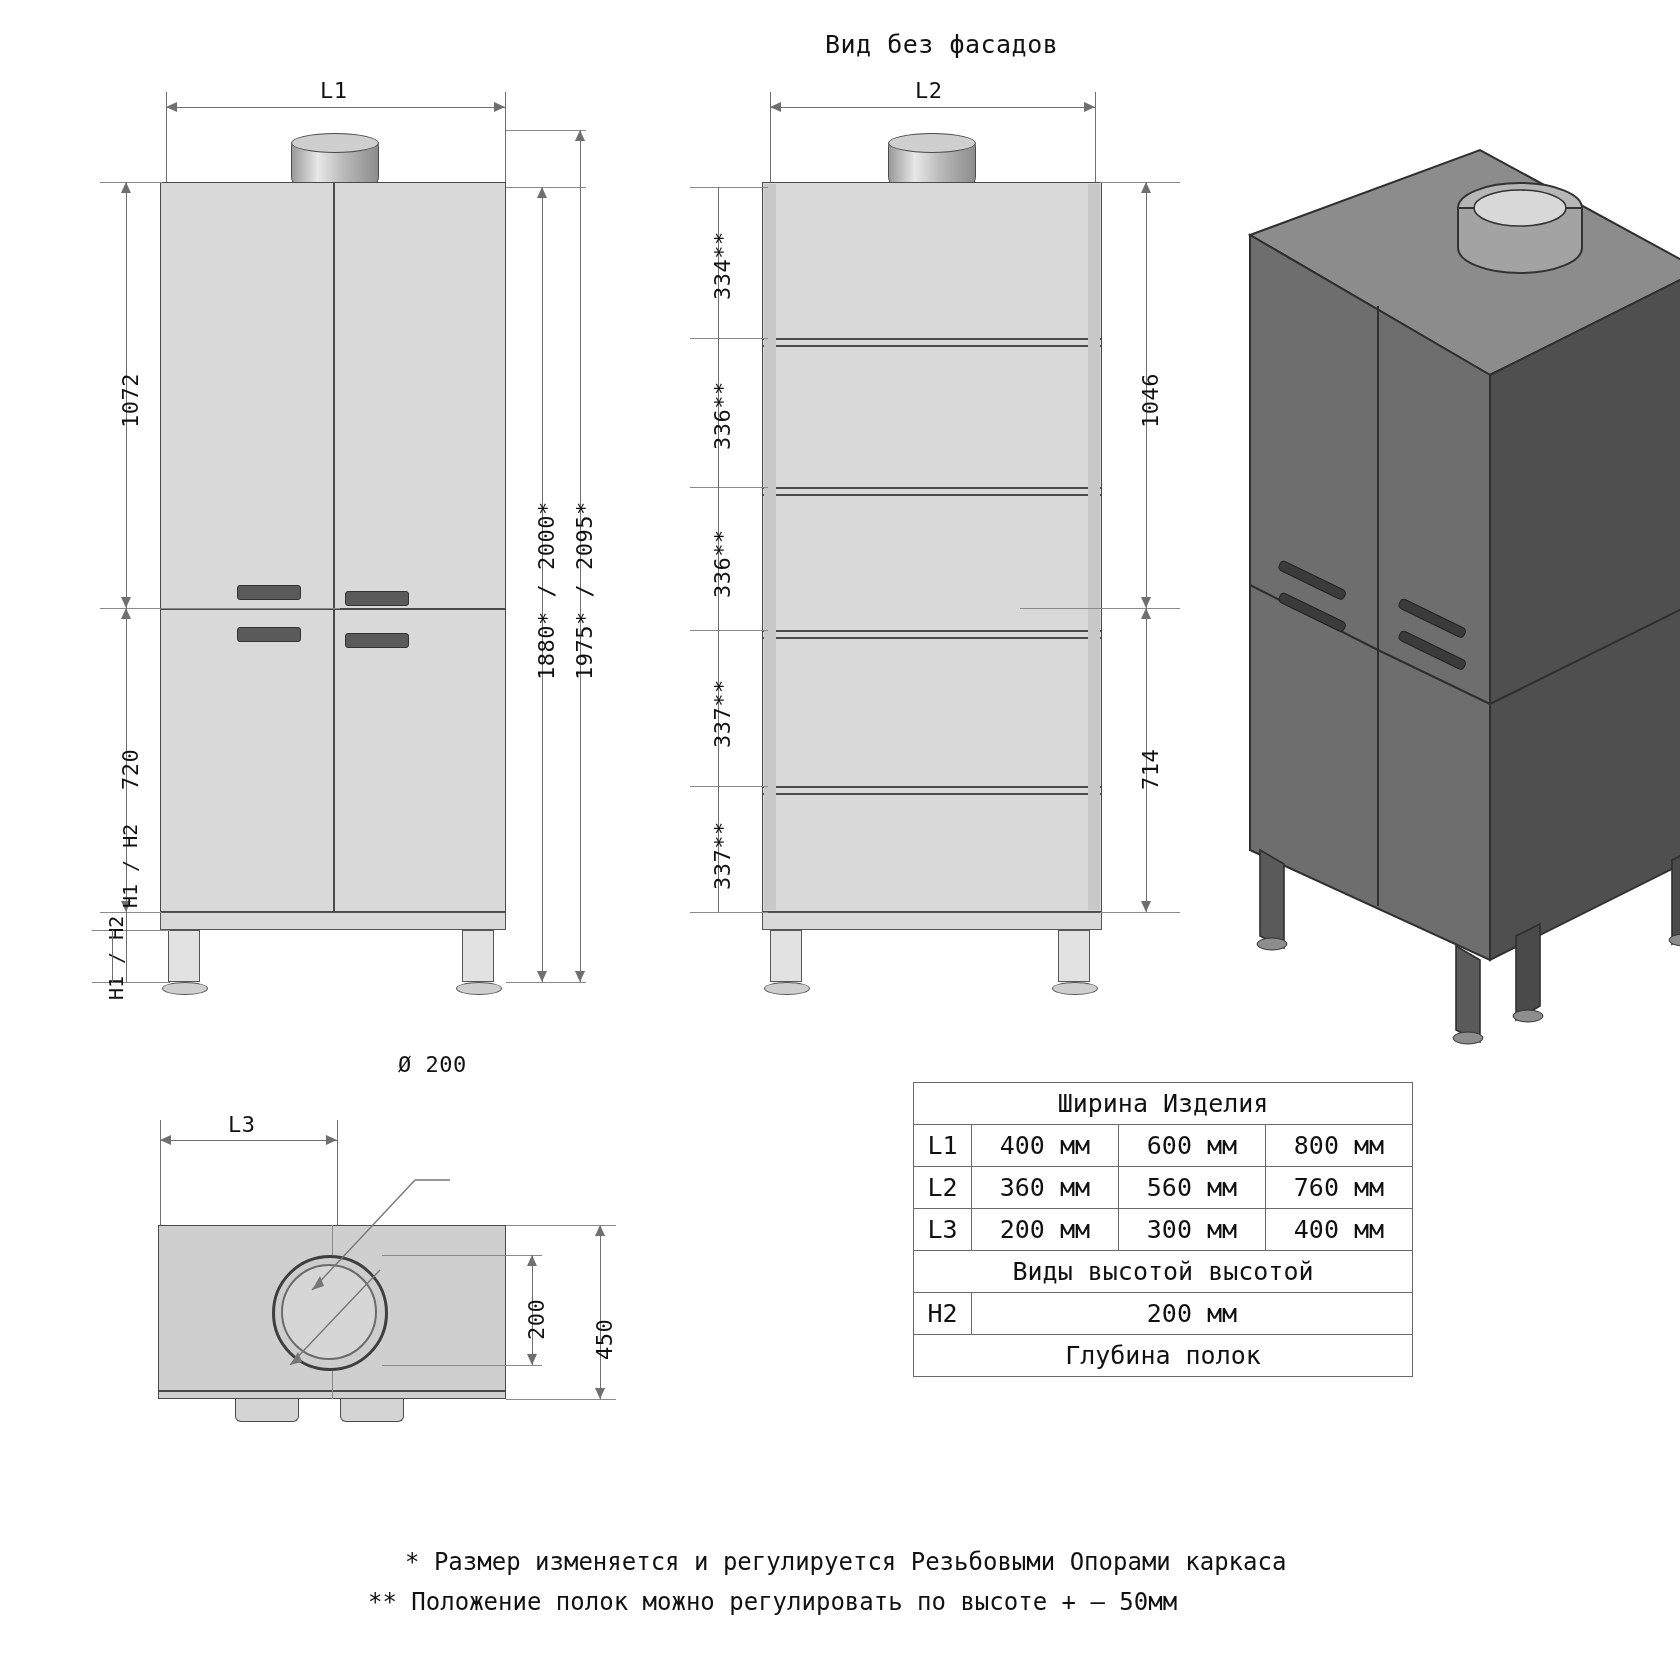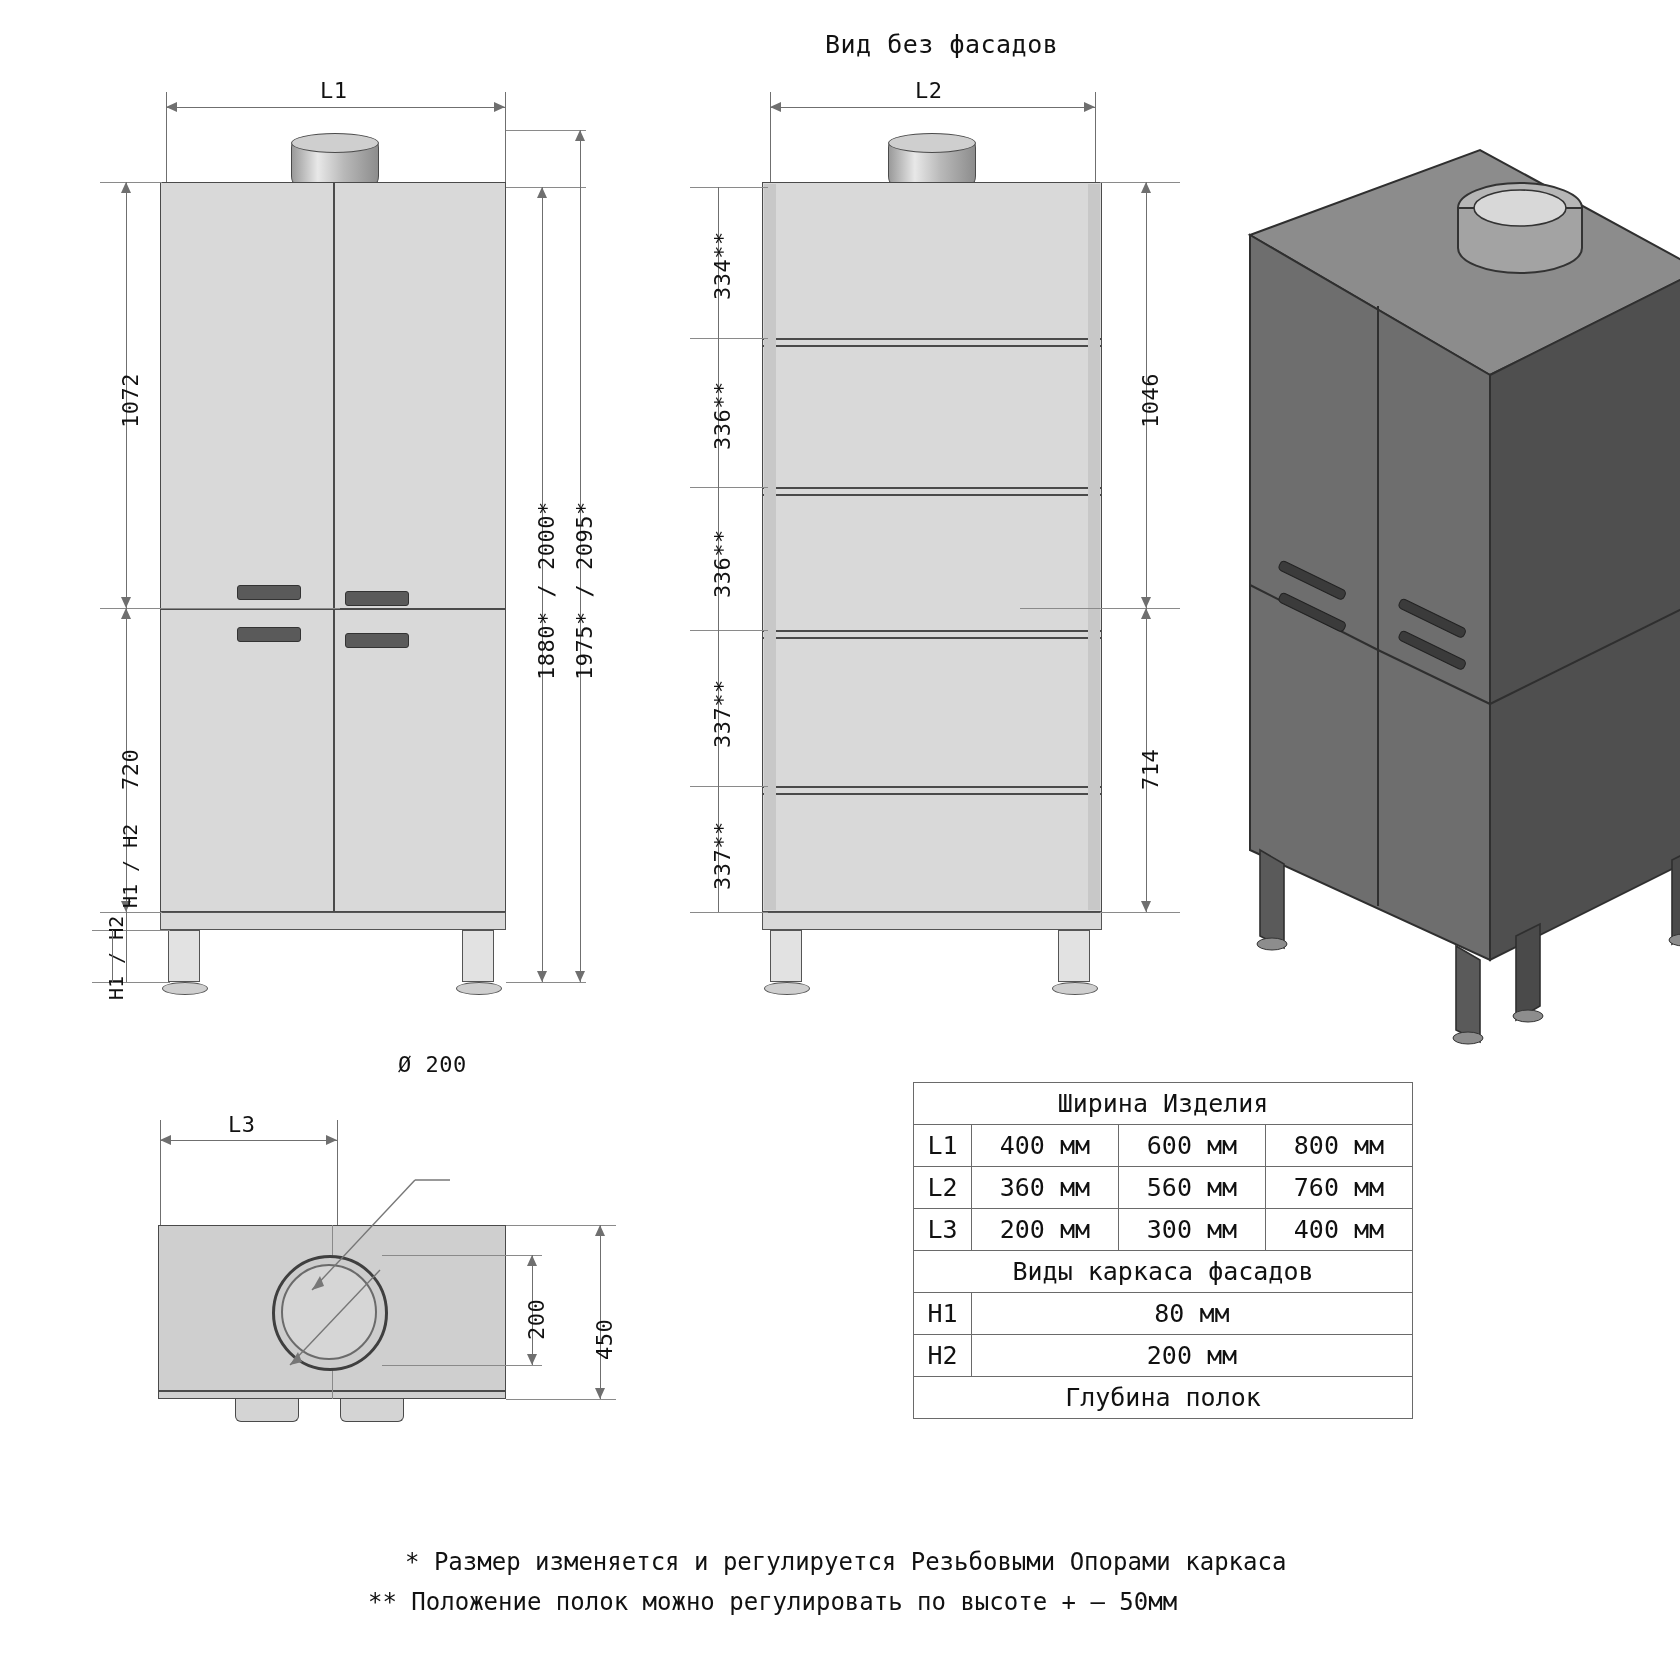--- a/index.html
+++ b/index.html
@@ -264,25 +264,21 @@
     <td>560 мм</td>
     <td>760 мм</td>
   </tr>
   <tr>
     <td>L3</td>
     <td>200 мм</td>
     <td>300 мм</td>
     <td>400 мм</td>
   </tr>
   <tr>
-    <td colspan="4" class="hdr">Виды каркаса фасадов</td>
-  </tr>
-  <tr>
-    <td>H1</td>
-    <td colspan="3">80 мм</td>
+    <td colspan="4" class="hdr">Виды высотой высотой</td>
   </tr>
   <tr>
     <td>H2</td>
     <td colspan="3">200 мм</td>
   </tr>
   <tr>
     <td colspan="4" class="hdr">Глубина полок</td>
   </tr>
 </tbody>
   </table>

